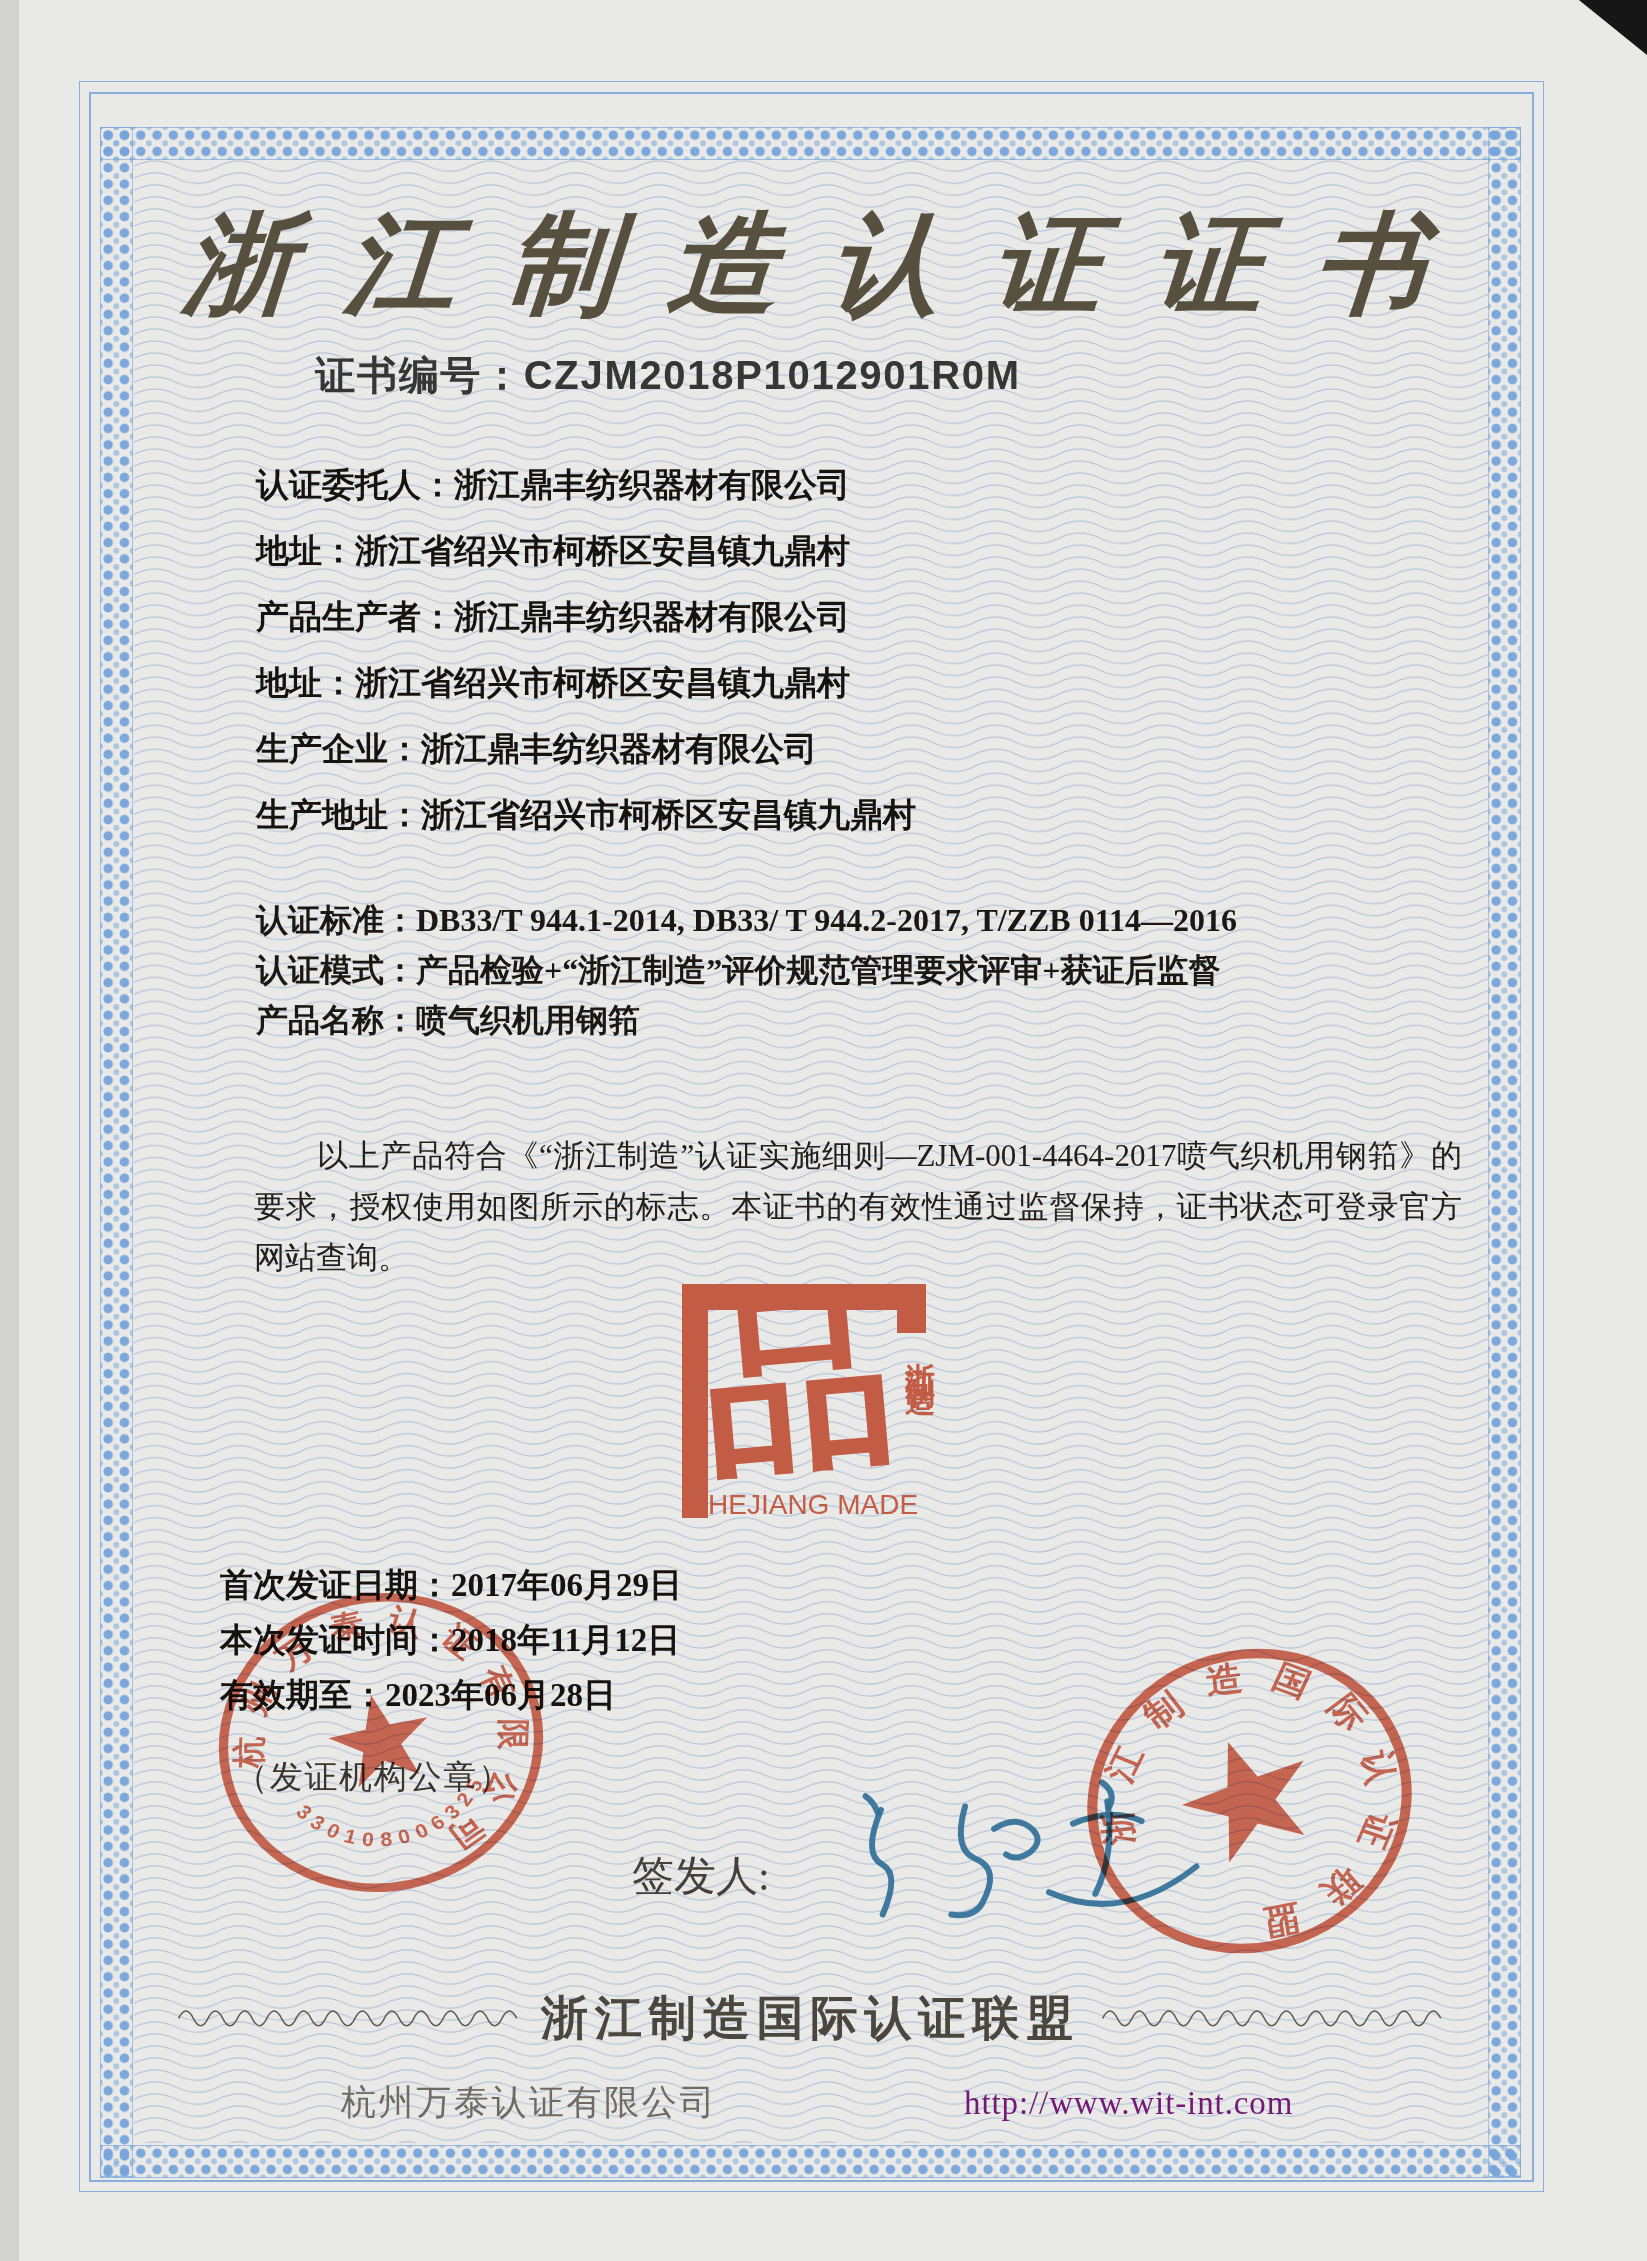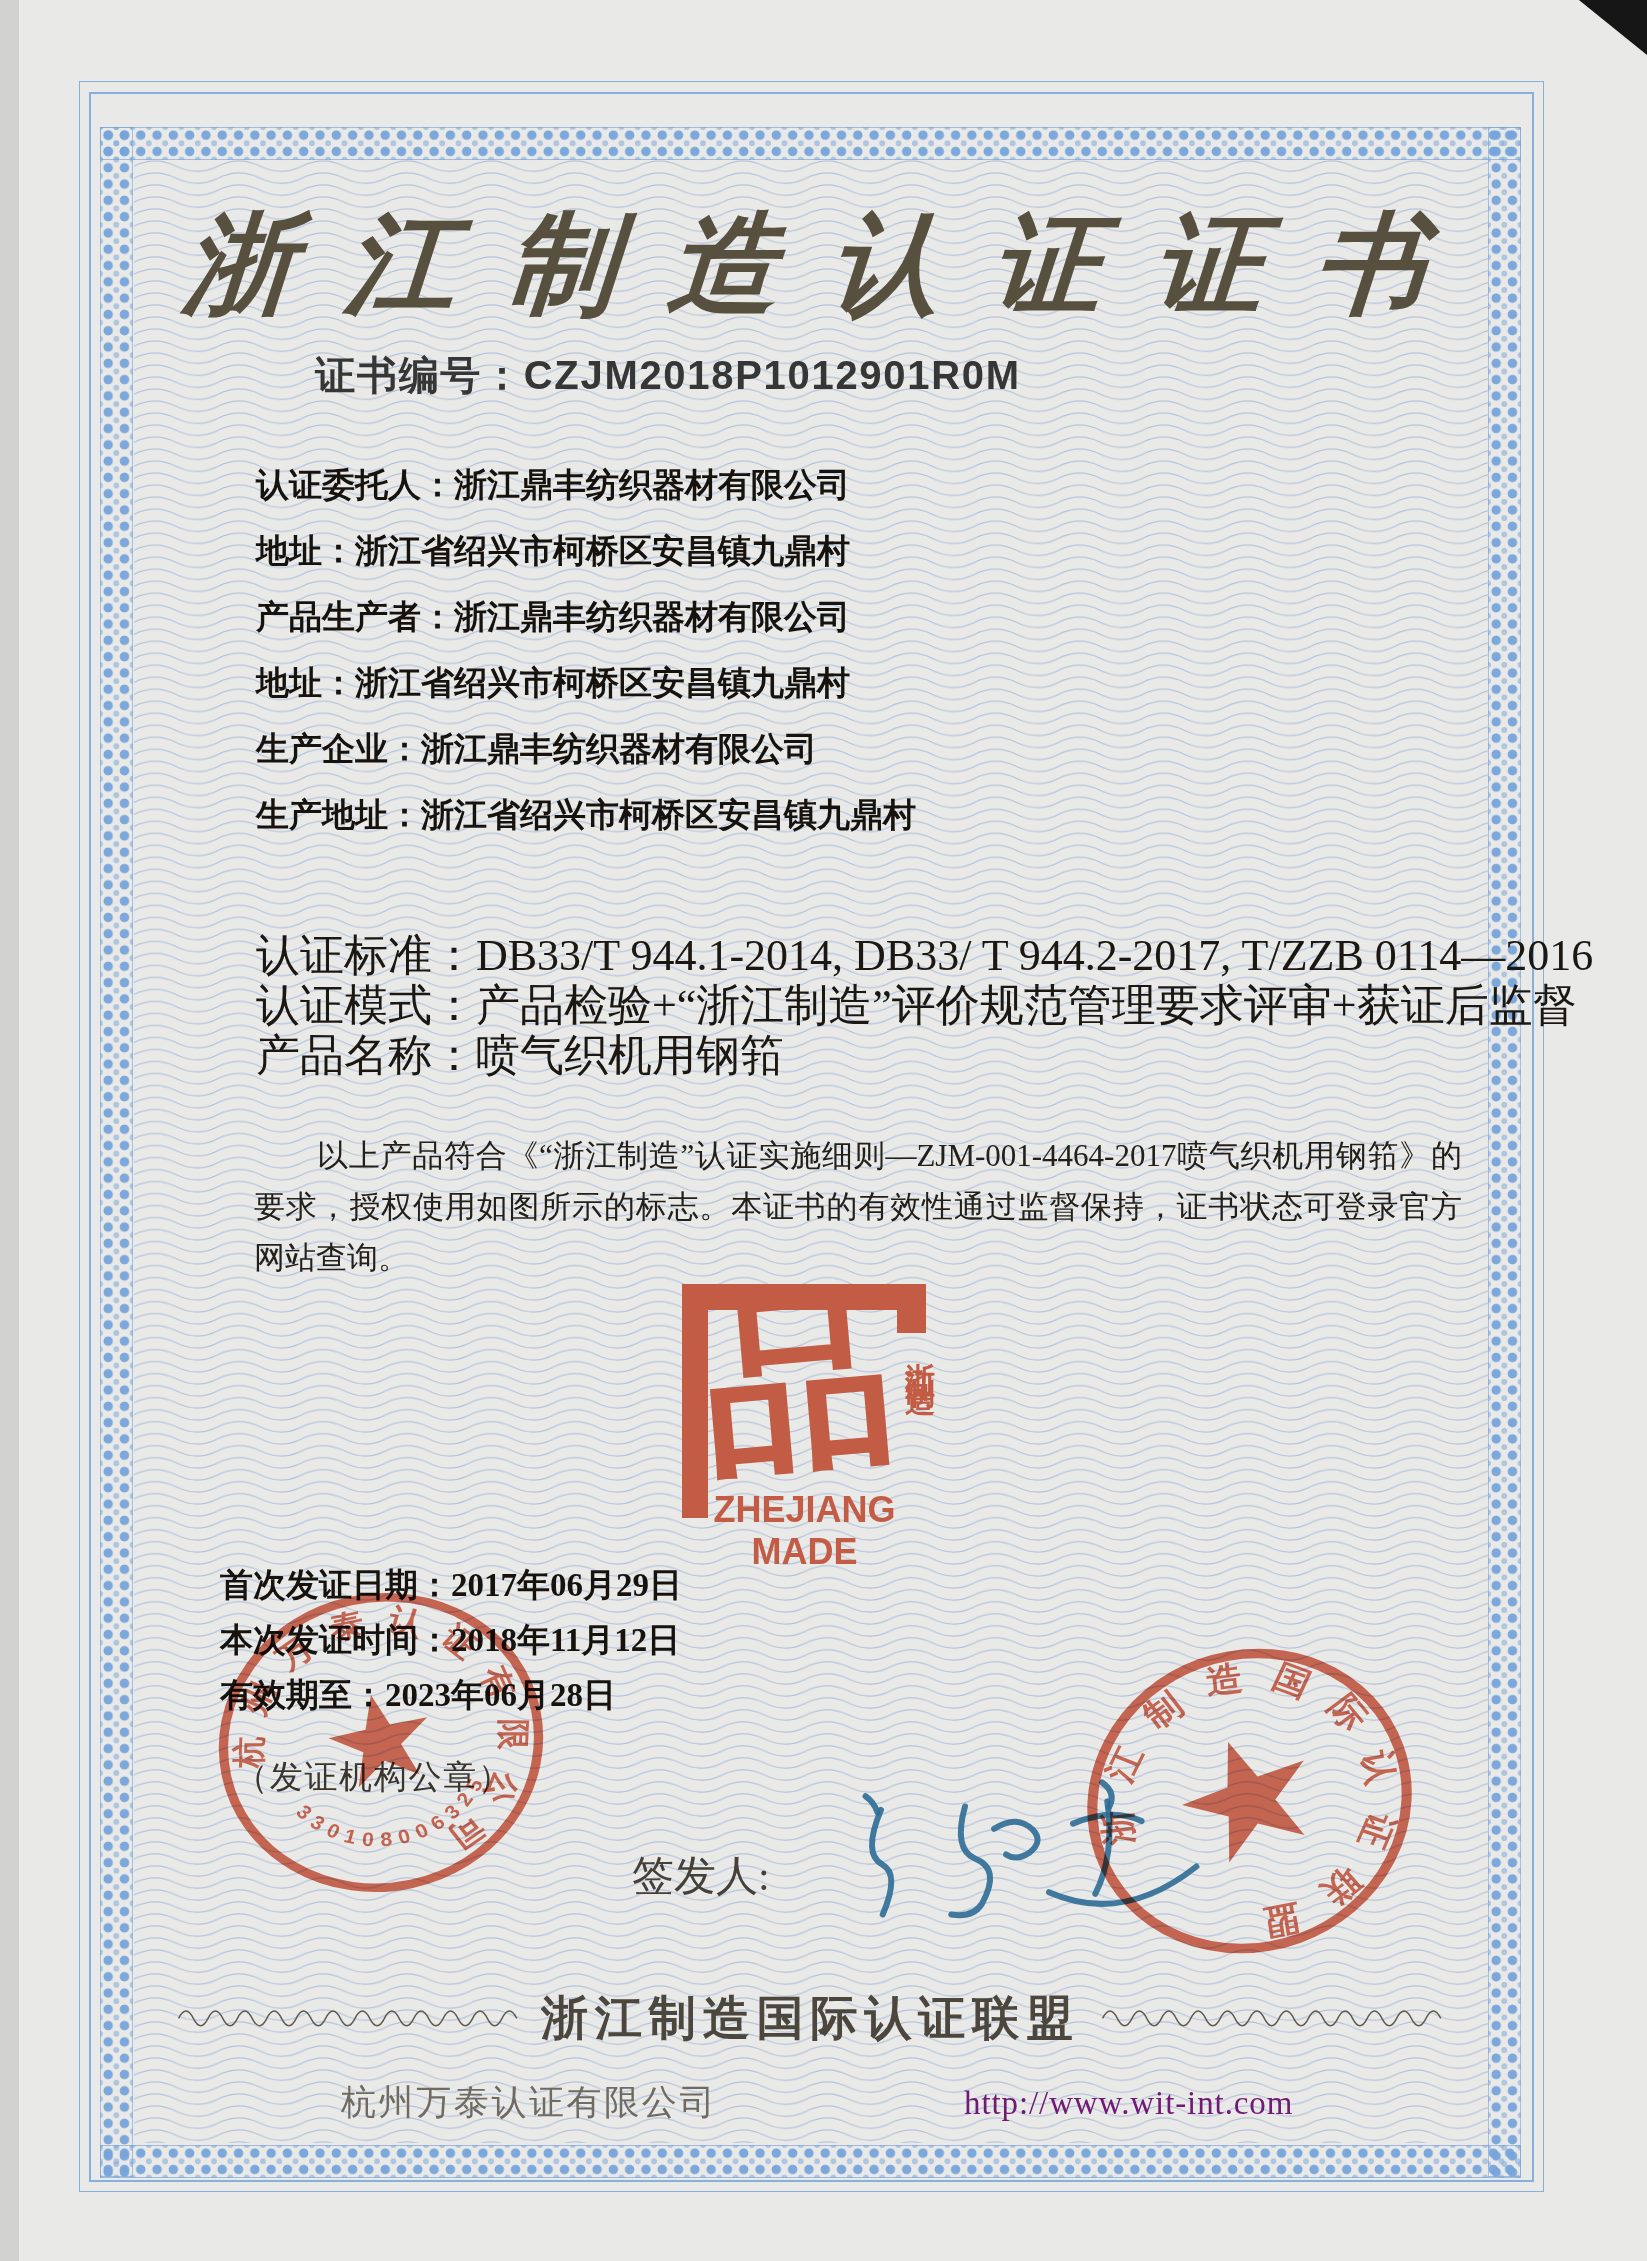--- a/index.html
+++ b/index.html
@@ -31,36 +31,36 @@
 
   
   .title{left:79px;top:201px;width:1463px;text-align:center;
     font-size:110px;line-height:129px;font-weight:bold;font-style:italic;
     letter-spacing:12px;color:#57503e;transform:skewX(-4deg);}
   .certno{left:79px;top:348px;width:1178px;text-align:center;
     font-family:"Liberation Sans","DejaVu Sans",sans-serif;font-weight:bold;
     font-size:40px;color:#363636;letter-spacing:1.7px;}
   .party-rows{left:256px;top:452px;font-size:33px;font-weight:bold;color:#16130f;}
   .party-rows .row{line-height:66px;white-space:nowrap;}
-  .spec-rows{left:256px;top:895px;font-size:44px;font-weight:normal;color:#1b1712;margin-top:36px;}
+  .spec-rows{left:256px;top:895px;font-size:32px;font-weight:bold;color:#1b1712;}
   .spec-rows .row{line-height:50px;white-space:nowrap;}
   .statement{left:254px;top:1130px;width:1208px;font-size:31px;line-height:51px;
     text-indent:63px;text-align:justify;color:#23201b;}
 
   
   .logo-red{color:#c25c45;}
   .logo-bracket{left:682px;top:1284px;width:218px;height:208px;
     border-top:26.6px solid #c25c45;border-left:26.6px solid #c25c45;}
   .logo-stub{left:897px;top:1284px;width:29px;height:49px;background:#c25c45;}
   .logo-glyph{left:703px;top:1288px;font-size:190px;line-height:190px;font-weight:bold;
     transform:rotate(-5deg);}
   .logo-side{left:899px;top:1338px;writing-mode:vertical-rl;font-size:30px;
     letter-spacing:7.7px;font-weight:bold;font-family:"Liberation Sans","DejaVu Sans",sans-serif;}
-  .logo-caption{left:682px;top:1489px;width:245px;text-align:center;font-size:36px;
-    font-weight:bold;font-family:"Liberation Sans","DejaVu Sans",sans-serif;}
+  .logo-caption{left:682px;top:1489px;width:245px;text-align:center;font-size:28px;
+    font-weight:normal;font-family:"Liberation Sans","DejaVu Sans",sans-serif;}
 
   .date-rows{left:220px;top:1558px;font-size:33px;font-weight:bold;color:#16130f;}
   .date-rows .row{line-height:55px;white-space:nowrap;}
   .seal-note{left:213px;top:1755px;font-size:33px;color:#38342e;letter-spacing:1.7px;margin-left:22px;}
   .signer-label{left:632px;top:1848px;font-size:42px;color:#45413a;}
 
   
   .stamp{color:#d0523a;opacity:.84;mix-blend-mode:multiply;}
   .stamp-issuer{left:211px;top:1587px;transform:rotate(-12deg);}
   .stamp-alliance{left:1079px;top:1644px;transform:rotate(-20deg);}

